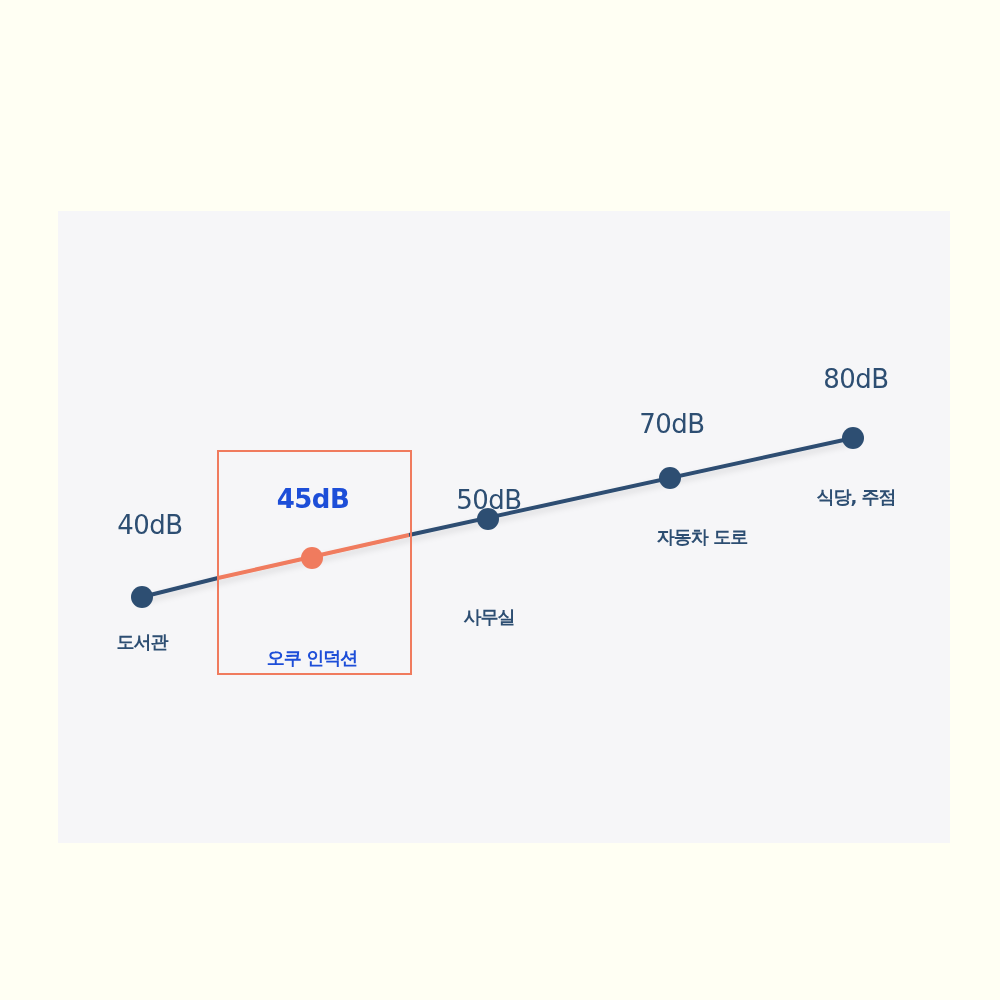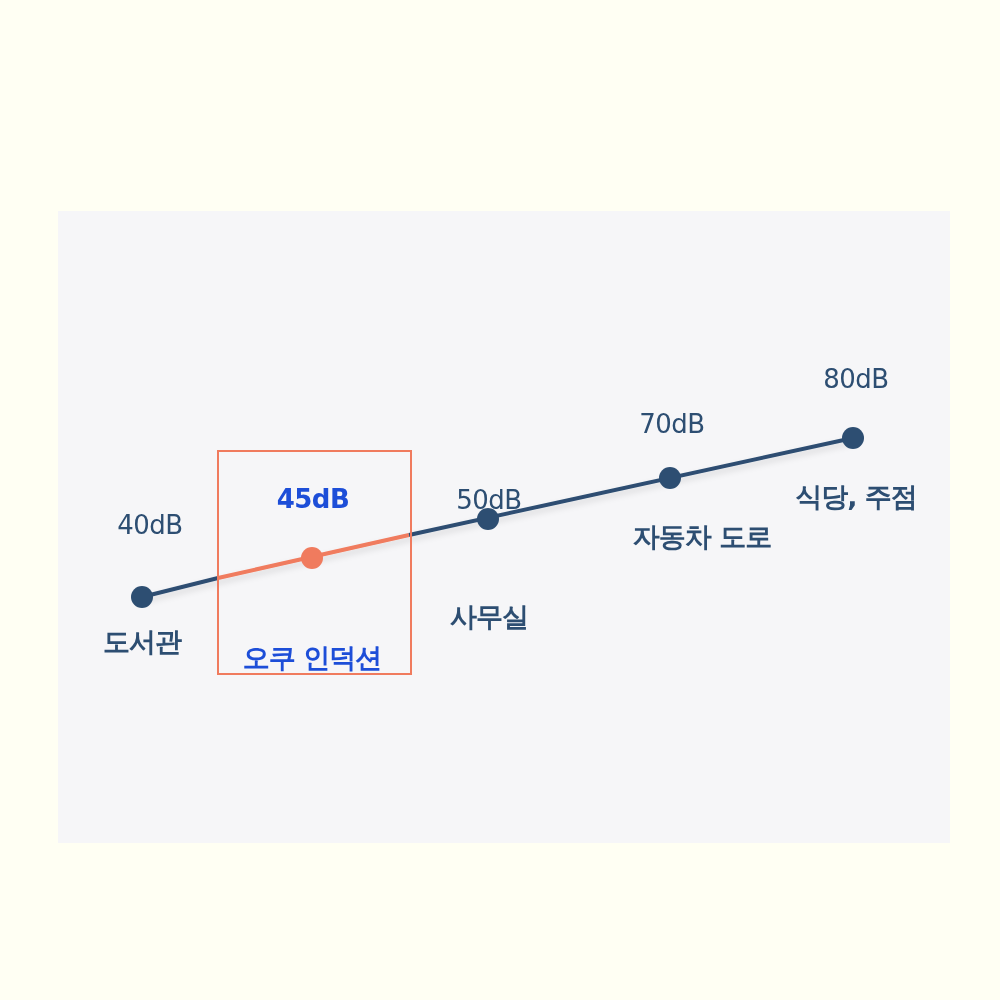--- a/index.html
+++ b/index.html
@@ -1,21 +1,21 @@
 <!DOCTYPE html>
 <html><head>
 <meta charset="utf-8">
 <style>
   html,body{margin:0;padding:0;}
   body{width:1000px;height:1000px;background:#fffff3;position:relative;overflow:hidden;font-family:"DejaVu Sans","Liberation Sans",sans-serif;}
   .panel{position:absolute;left:58px;top:211px;width:892px;height:632px;background:#f6f6f8;}
   svg{position:absolute;left:0;top:0;}
   .lbl{position:absolute;transform:translate(-50%,-50%);white-space:nowrap;}
   .db{font-size:26px;color:#2d4e72;letter-spacing:-0.5px;}
-  .name{font-size:27px;font-weight:bold;color:#2d4e72;letter-spacing:-1px;text-align:right;}
+  .name{font-size:18px;font-weight:bold;color:#2d4e72;letter-spacing:-1px;text-align:right;}
   .hl{color:#1d4ed8;}
   .db.hl{font-weight:bold;}
   .box{position:absolute;left:217px;top:450px;width:191px;height:221px;border:2px solid #f07b5e;}
 </style>
 </head>
 <body>
 
 <div class="panel"></div>
 
 <svg width="1000" height="1000">

